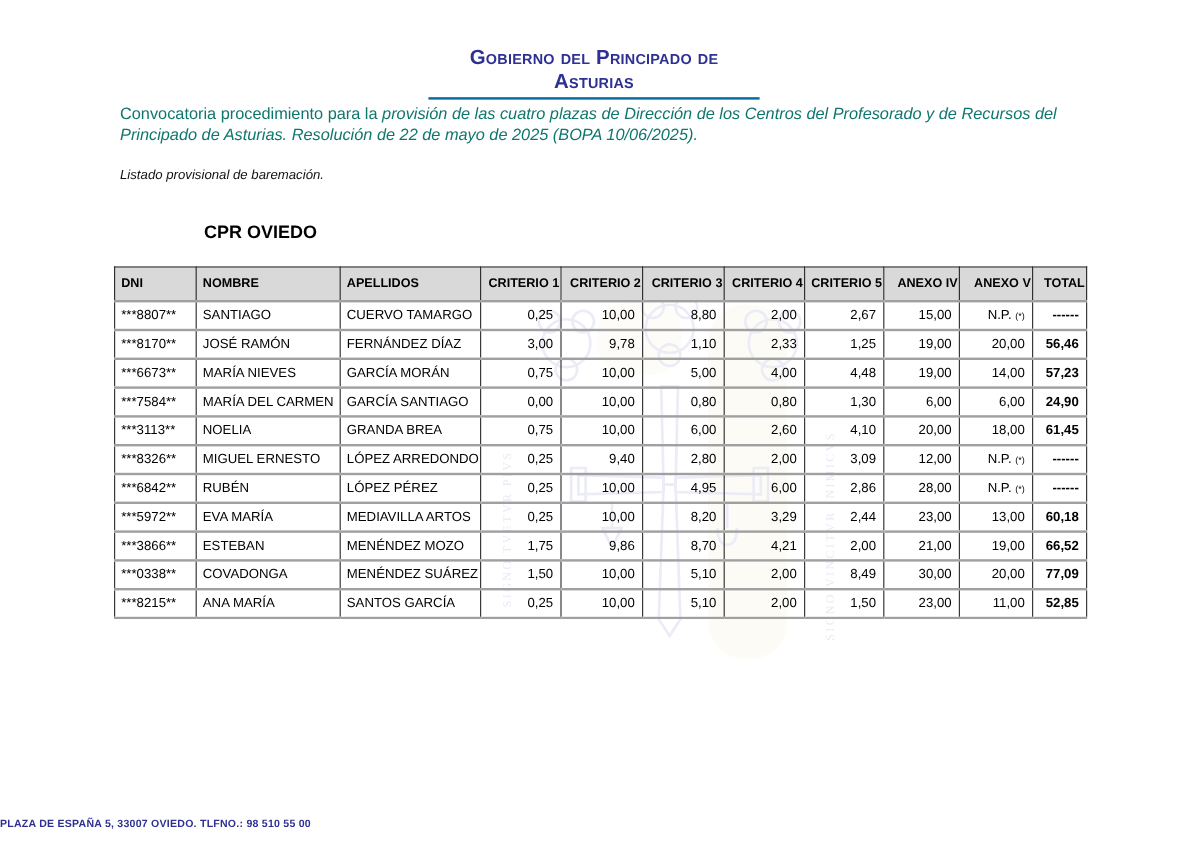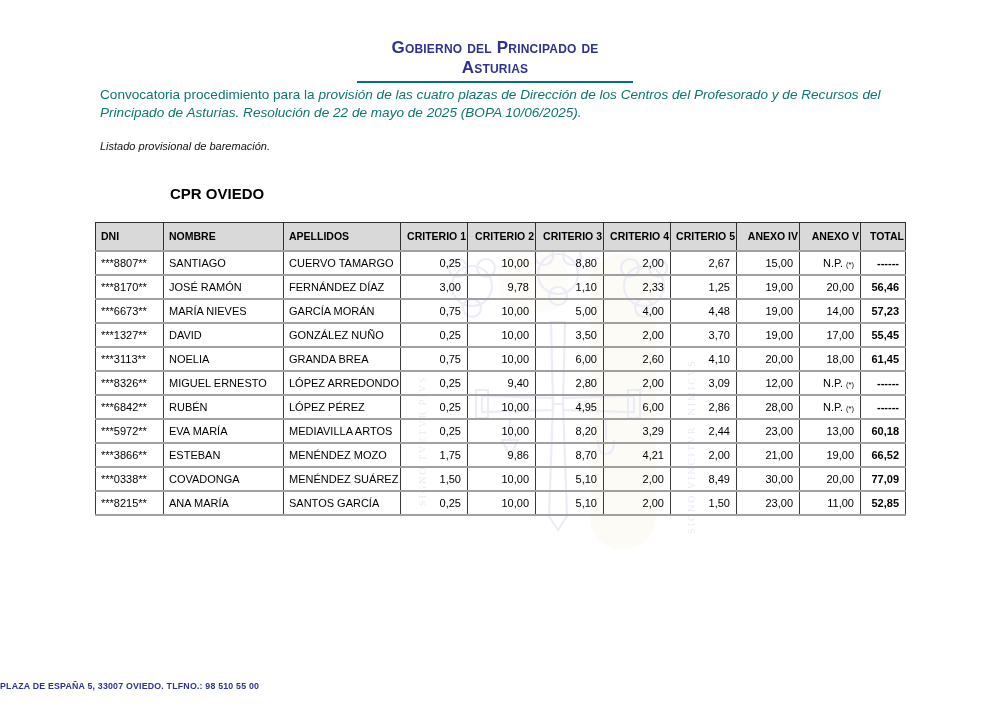--- a/index.html
+++ b/index.html
@@ -165,31 +165,31 @@
           <td class="ar">0,75</td>
           <td class="ar">10,00</td>
           <td class="ar">5,00</td>
           <td class="ar">4,00</td>
           <td class="ar">4,48</td>
           <td class="ar">19,00</td>
           <td class="ar">14,00</td>
           <td class="ar total">57,23</td>
         </tr>
         <tr>
-          <td class="al">***1327**</td>
-          <td class="al">DAVID</td>
-          <td class="al">GONZÁLEZ NUÑO</td>
-          <td class="ar">0,25</td>
-          <td class="ar">10,00</td>
-          <td class="ar">3,50</td>
-          <td class="ar">2,00</td>
-          <td class="ar">3,70</td>
-          <td class="ar">19,00</td>
-          <td class="ar">17,00</td>
-          <td class="ar total">55,45</td>
+          <td class="al">***7584**</td>
+          <td class="al">MARÍA DEL CARMEN</td>
+          <td class="al">GARCÍA SANTIAGO</td>
+          <td class="ar">0,00</td>
+          <td class="ar">10,00</td>
+          <td class="ar">0,80</td>
+          <td class="ar">0,80</td>
+          <td class="ar">1,30</td>
+          <td class="ar">6,00</td>
+          <td class="ar">6,00</td>
+          <td class="ar total">24,90</td>
         </tr>
         <tr>
           <td class="al">***3113**</td>
           <td class="al">NOELIA</td>
           <td class="al">GRANDA BREA</td>
           <td class="ar">0,75</td>
           <td class="ar">10,00</td>
           <td class="ar">6,00</td>
           <td class="ar">2,60</td>
           <td class="ar">4,10</td>

